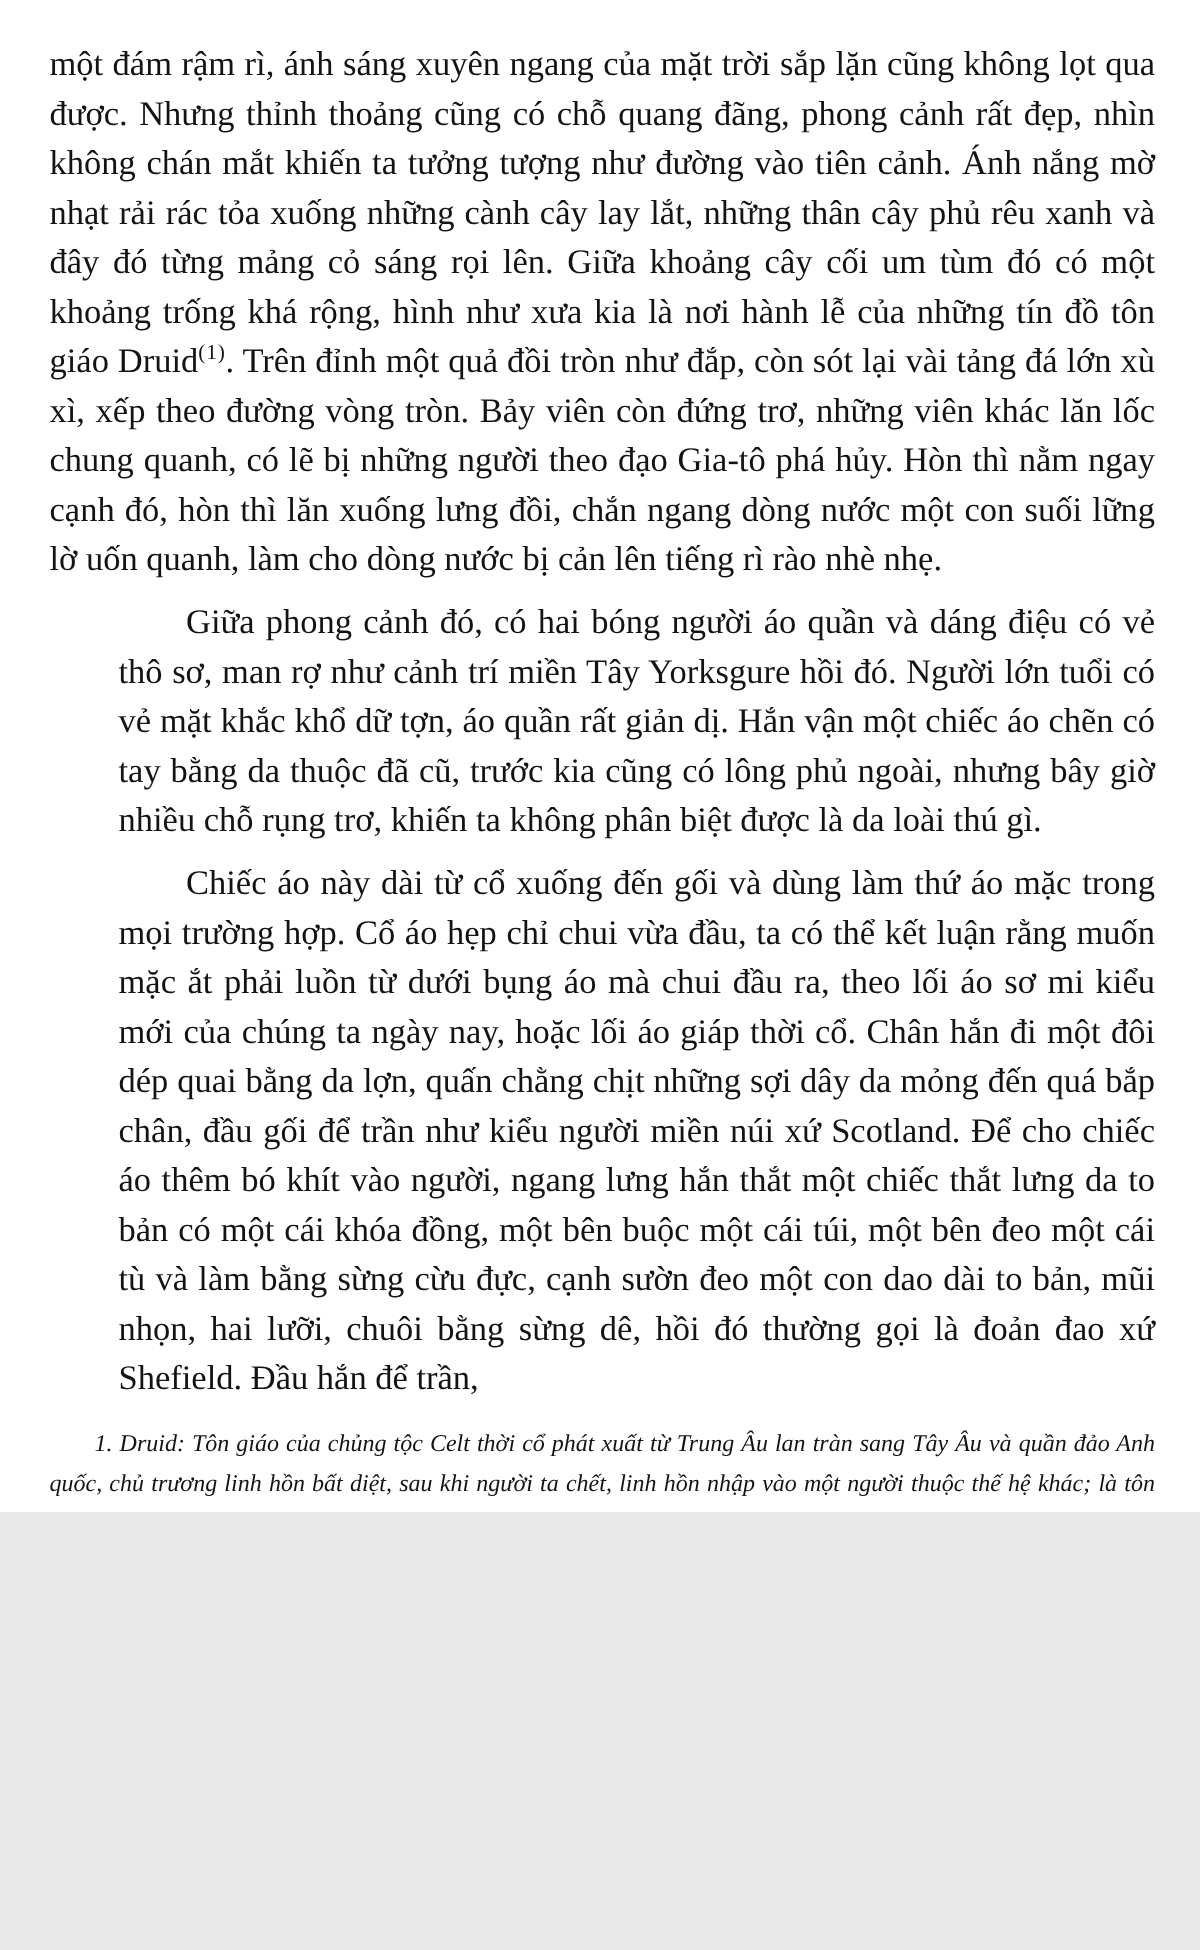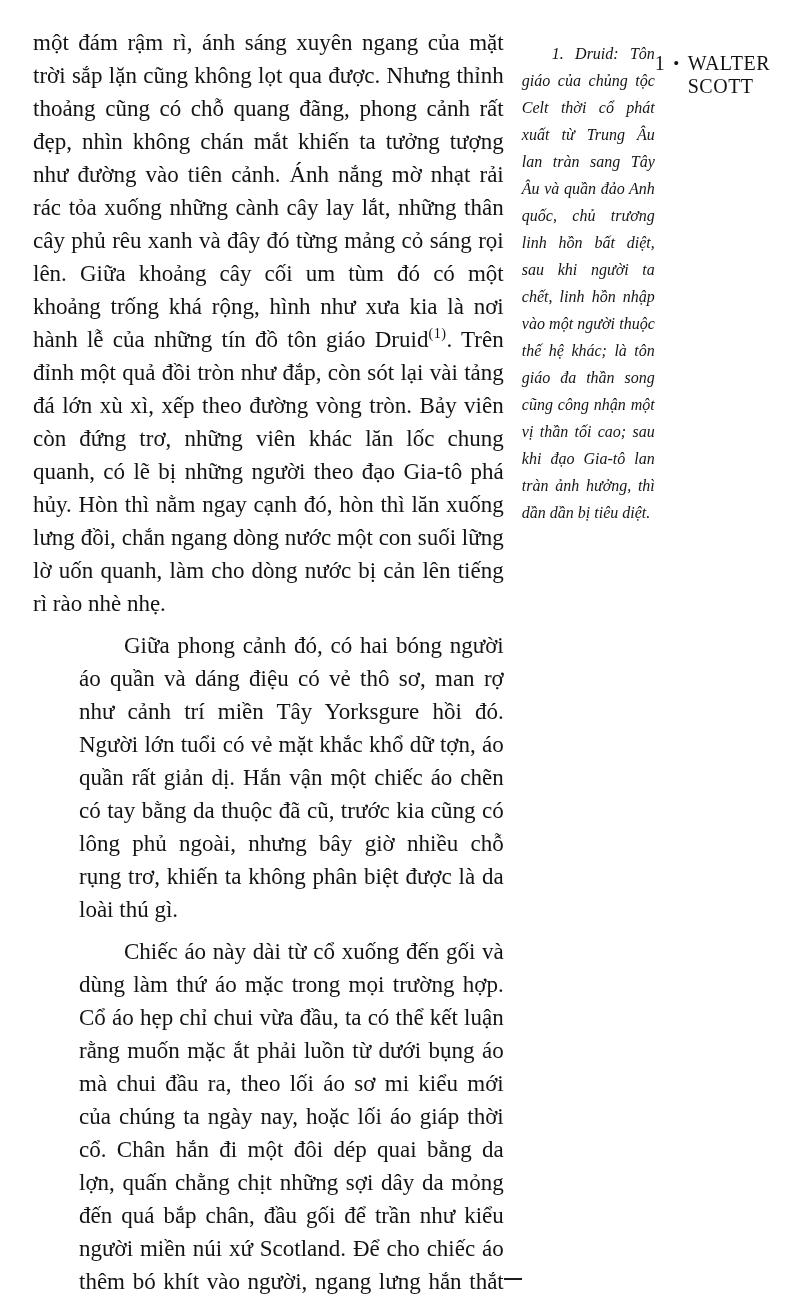--- a/index.html
+++ b/index.html
@@ -3,27 +3,27 @@
 <meta charset="utf-8">
 <style>
   html, body {
     margin: 0;
     padding: 0;
     background: #e9e9e9;
   }
   .page {
     position: relative;
     width: 800px;
-    height: 1300px;
+    height: 1008px;
     margin: 0 auto;
     background: #ffffff;
     box-sizing: border-box;
     padding: 26px 30px 20px 33px;
     display: flex;
-    flex-direction: row;
+    flex-direction: column;
     font-family: "Liberation Serif", "DejaVu Serif", serif;
     color: #131313;
     overflow: hidden;
   }
   .body-text {
     font-size: 23px;
     line-height: 33px;
     text-align: justify;
   }
   .para {

